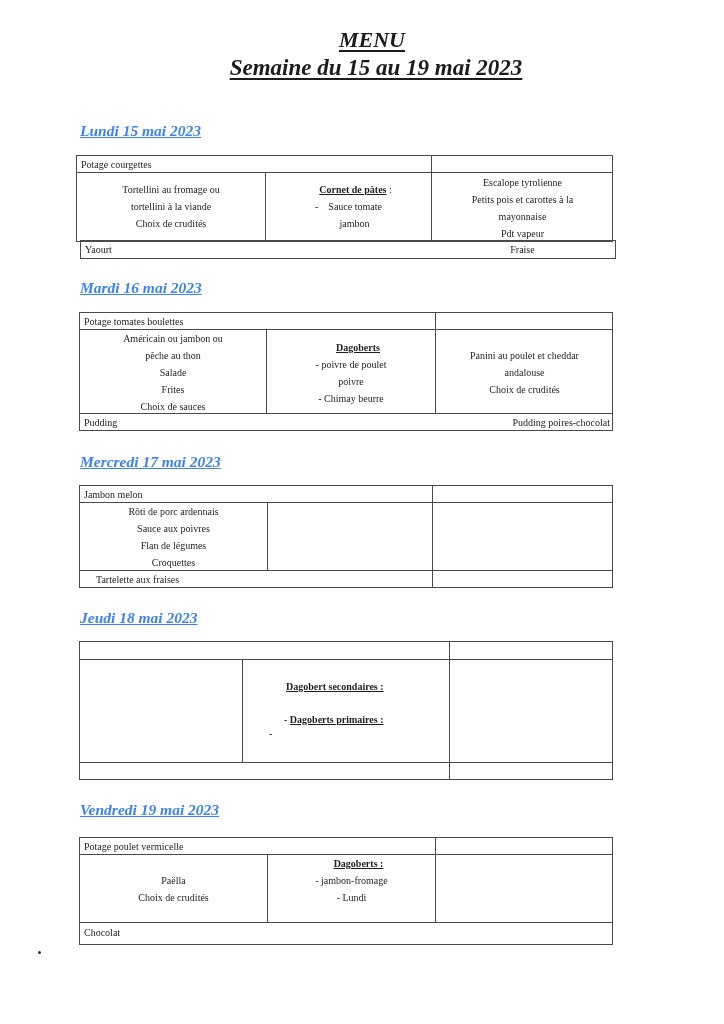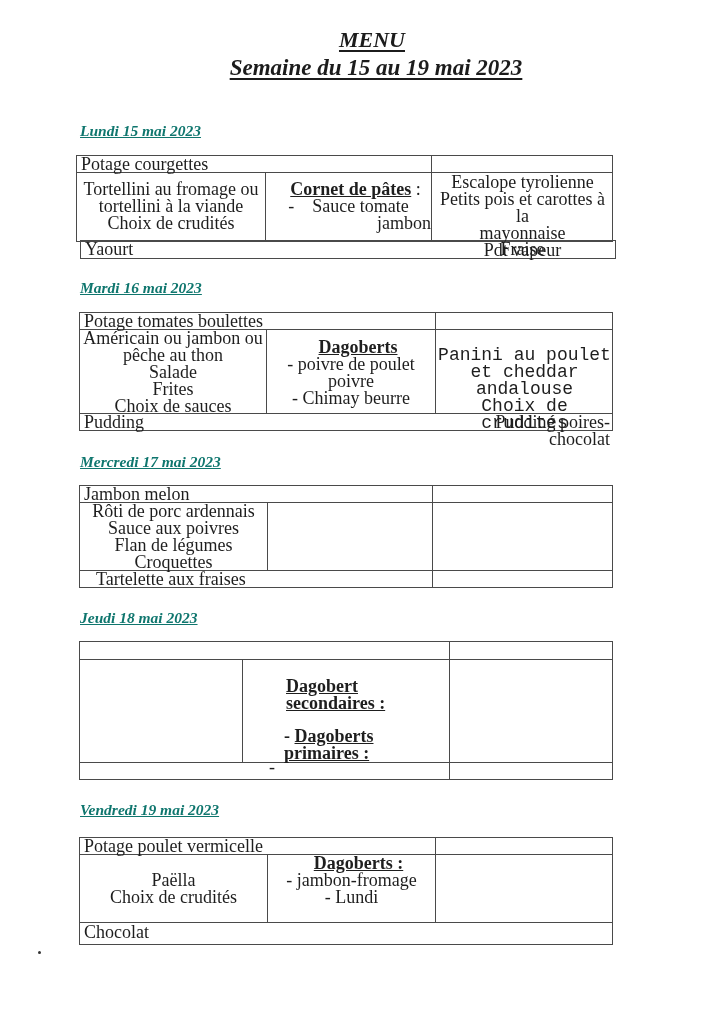--- a/index.html
+++ b/index.html
@@ -4,25 +4,25 @@
 <style>
   html, body { margin:0; padding:0; background:#ffffff; }
   body { width:724px; height:1024px; position:relative; overflow:hidden;
          font-family:"Liberation Serif", serif; color:#1a1a1a; }
   .title { position:absolute; left:0; width:724px; text-align:center;
            font-weight:bold; font-style:italic; text-decoration:underline;
            text-underline-offset:3px; color:#1c1c1c; }
   #t1 { top:27px; font-size:22px; left:10px; }
   #t2 { top:55px; font-size:23px; left:14px; }
   .day { position:absolute; font-weight:bold; font-style:italic;
-         text-decoration:underline; font-size:15.5px; color:#0f766e; }
+         text-decoration:underline; font-size:15.5px; color:#3b82f6; }
   .box { position:absolute; border:1px solid #4a4a4a; box-sizing:border-box; }
   .hline { position:absolute; height:1px; background:#4a4a4a; }
   .vline { position:absolute; width:1px; background:#4a4a4a; }
-  .cell { position:absolute; font-size:18px; line-height:17px; color:#1e1e1e; }
+  .cell { position:absolute; font-size:10px; line-height:17px; color:#1e1e1e; }
   .left { text-align:left; }
   .center { text-align:center; }
   .bu { font-weight:bold; text-decoration:underline;margin-left:14px; }
   .dot { position:absolute; left:38px; top:951px; width:3px; height:3px;
          background:#333; border-radius:50%; }
 </style>
 </head>
 <body>
 
 <div id="t1" class="title">MENU</div>
@@ -38,21 +38,21 @@
 
   <div class="cell left" style="left:81px;top:156px;">Potage courgettes</div>
   <div class="cell center" style="left:77px;top:181px;width:188px;">
     <div>Tortellini au fromage ou</div>
     <div>tortellini à la viande</div>
     <div>Choix de crudités</div>
   </div>
   <div class="cell center" style="left:266px;top:181px;width:165px;">
     <div><span class="bu">Cornet de pâtes</span><span> :</span></div>
     <div style="white-space:pre;">-    Sauce tomate</div>
-    <div style="padding-left:12px;text-align:right;">jambon</div>
+    <div style="padding-left:12px;">jambon</div>
   </div>
   <div class="cell center" style="left:432px;top:174px;width:181px;">
     <div>Escalope tyrolienne</div>
     <div>Petits pois et carottes à la</div>
     <div>mayonnaise</div>
     <div>Pdt vapeur</div>
   </div>
   <div class="cell left" style="left:85px;top:241px;">Yaourt</div>
   <div class="cell center" style="left:432px;top:241px;width:181px;">Fraise</div>
 </section>
@@ -72,21 +72,21 @@
     <div>Salade</div>
     <div>Frites</div>
     <div>Choix de sauces</div>
   </div>
   <div class="cell center" style="left:267px;top:339px;width:168px;">
     <div class="bu">Dagoberts</div>
     <div>- poivre de poulet</div>
     <div>poivre</div>
     <div>- Chimay beurre</div>
   </div>
-  <div class="cell center" style="left:436px;top:347px;width:177px;font-family:Liberation Mono, monospace;">
+  <div class="cell center" style="left:436px;top:347px;width:177px;">
     <div>Panini au poulet et cheddar</div>
     <div>andalouse</div>
     <div>Choix de crudités</div>
   </div>
   <div class="cell left" style="left:84px;top:414px;">Pudding</div>
   <div class="cell" style="left:436px;top:414px;width:174px;text-align:right;">Pudding poires-chocolat</div>
 </section>
 
 <div class="day" style="left:80px;top:453px;font-family:Liberation Serif, serif;">Mercredi 17 mai 2023</div>
 <section>

